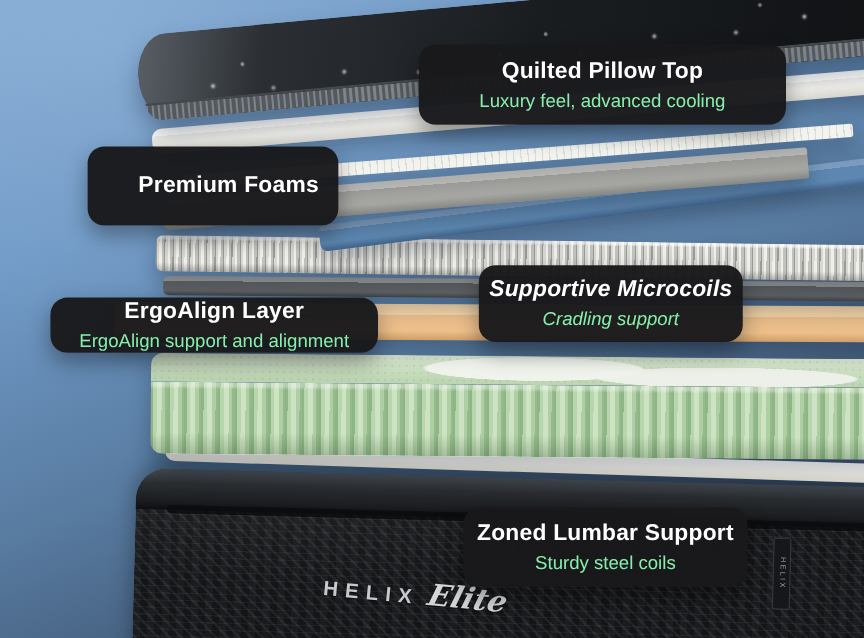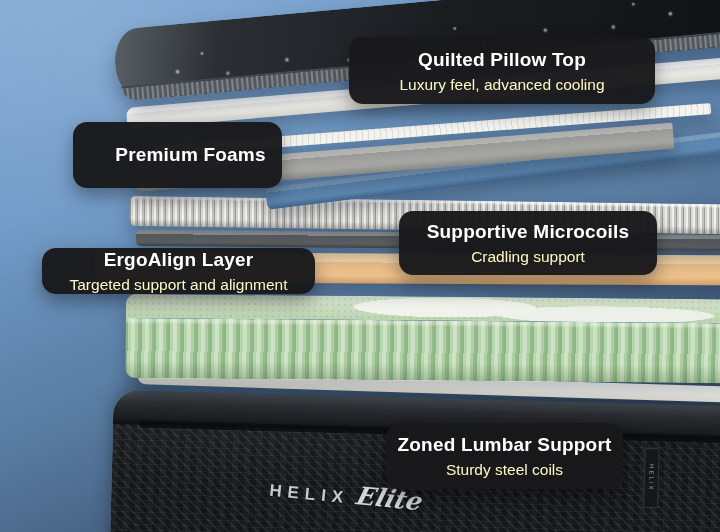--- a/index.html
+++ b/index.html
@@ -93,24 +93,24 @@
       430px 38px 2px 0 rgba(255,255,255,.85), 498px 41px 2px 0 rgba(255,255,255,.8),
       556px 33px 2px 0 rgba(255,255,255,.9), 614px 28px 2px 0 rgba(255,255,255,.75),
       86px 30px 1px 0 rgba(255,255,255,.5), 340px 28px 1px 0 rgba(255,255,255,.5),
       520px 20px 1px 0 rgba(255,255,255,.5);}
 
   
   .callout{position:absolute;z-index:10;background:rgba(25,25,27,0.97);border-radius:14px;
     color:#fff;display:flex;flex-direction:column;align-items:center;justify-content:center;
     box-shadow:0 8px 18px rgba(0,0,0,0.35);padding:0 6px;box-sizing:border-box;}
   .callout .t{font-size:19px;font-weight:700;line-height:26px;letter-spacing:0.2px;}
-  .callout .s{font-size:15.5px;font-weight:400;line-height:21px;color:#fef9c3;margin-top:1px;}
+  .callout .s{font-size:15.5px;font-weight:400;line-height:21px;color:#86efac;margin-top:1px;}
   #c1{left:349px;top:37px;width:306px;height:67px;}
   #c2{left:73px;top:122px;width:209px;height:66px;padding-left:32px;}
-  #c3{left:399px;top:211px;width:258px;height:64px;}
+  #c3{left:399px;top:221px;width:220px;height:64px;font-style:italic;}
   #c4{left:42px;top:248px;width:273px;height:46px;}
   #c5{left:386px;top:387px;width:237px;height:66px;margin-top:36px;}
 </style>
 </head>
 <body>
 
 <div id="stage">
 
   <div class="layer base">
     <div class="base-lip"></div>
@@ -157,20 +157,20 @@
   </div>
   <div class="callout" id="c2">
     <div class="t">Premium Foams</div>
   </div>
   <div class="callout" id="c3">
     <div class="t">Supportive Microcoils</div>
     <div class="s">Cradling support</div>
   </div>
   <div class="callout" id="c4">
     <div class="t">ErgoAlign Layer</div>
-    <div class="s">Targeted support and alignment</div>
+    <div class="s">ErgoAlign support and alignment</div>
   </div>
   <div class="callout" id="c5">
     <div class="t">Zoned Lumbar Support</div>
     <div class="s">Sturdy steel coils</div>
   </div>
 
 </div>
 
 </body></html>

